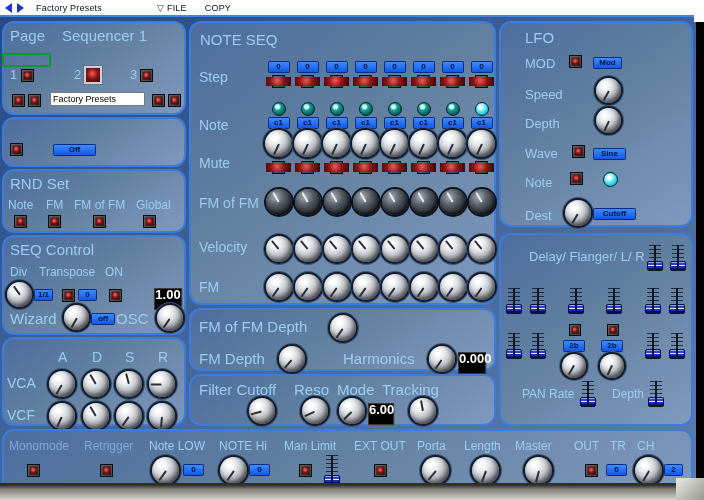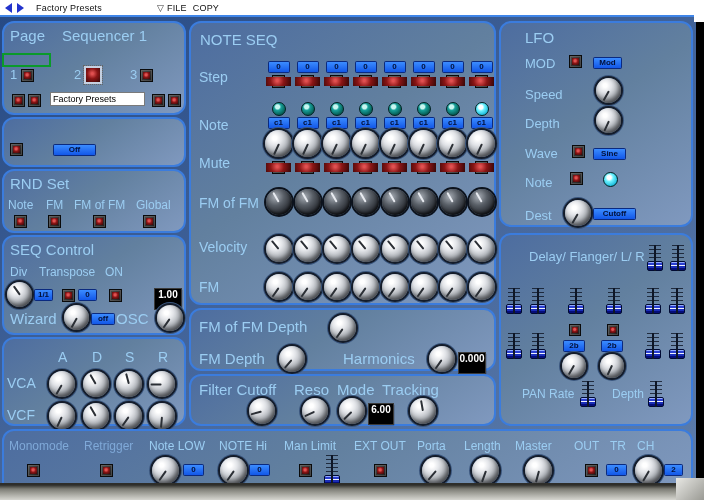--- a/index.html
+++ b/index.html
@@ -17,21 +17,21 @@
   .rnotch{position:absolute;left:694px;top:0;width:10px;height:22px;background:#fff;}
   .bstrip{position:absolute;left:0;top:483px;width:704px;height:17px;background:linear-gradient(#2e2e2a 0 2px,#7d7d75 35%,#b5b5ae 75%,#d6d6d0);}
   .bgrip{position:absolute;left:676px;top:478px;width:28px;height:22px;background:linear-gradient(135deg,#e8e8e4,#9a9a94);}
   .panel{position:absolute;background:linear-gradient(145deg,#4d6da0 0%,#62809f 45%,#8099bf 100%);border:2px solid #3b7cdd;border-radius:12px;box-sizing:border-box;}
   
   .lbl{position:absolute;color:#9bcdf2;white-space:nowrap;}
   .h15{font-size:15px;} .h14{font-size:14px;} .h13{font-size:13px;} .h12{font-size:12px;}
   .dim{color:#7fa9d8;}
   
   .disp{position:absolute;background:linear-gradient(#3b8cff,#1257e8);color:#00103a;font-weight:bold;font-size:8px;line-height:10px;text-align:center;height:10px;border-radius:1px;box-shadow:0 0 0 1px #0a2a80;}
-  .bdisp{position:absolute;background:#000;color:#fff;font-weight:bold;font-size:10px;line-height:12px;text-align:center;height:20px;box-shadow:0 0 0 1px #3a3a3a,1px 1px 1px #00112a;}
+  .bdisp{position:absolute;background:#000;color:#fff;font-weight:bold;font-size:13px;line-height:12px;text-align:center;height:20px;box-shadow:0 0 0 1px #3a3a3a,1px 1px 1px #00112a;}
   .tinput{position:absolute;background:#fff;border:1px solid #7a7a7a;font-family:"Liberation Sans",sans-serif;font-size:9px;color:#000;padding:0 2px;box-sizing:border-box;}
   .rbtn{position:absolute;width:13px;height:13px;background:linear-gradient(135deg,#4e4e4e,#1b1b1b);border:1px solid #0a0a0a;box-shadow:inset 0 0 0 1px rgba(140,140,140,.35);box-sizing:border-box;}
   .rbtn::after{content:"";position:absolute;left:2px;top:2px;right:2px;bottom:2px;background:radial-gradient(circle at 45% 40%,#e05050 0 1px,#8a1515 45%,#3c0808 95%);}
   .rbtn.small{width:12px;height:12px;}
   .selbox{position:absolute;width:18px;height:18px;background:#c6d0e0;outline:1px dotted #666;display:flex;align-items:center;justify-content:center;}
   .selbox .rbtn{position:static;}
   .led{position:absolute;width:12px;height:12px;border-radius:50%;border:1px solid #022;background:radial-gradient(circle at 38% 32%,#c8f6f0 0 2px,#18a09a 32%,#07625a 70%,#03403c);}
   .led.on{background:radial-gradient(circle at 40% 35%,#ffffff 0 2px,#6ef2ff 35%,#19b9da 75%,#0a87a8);}
   .grect{position:absolute;border:2px solid #0a9a2a;}
   .knob{position:absolute;border-radius:50%;background:radial-gradient(circle at 36% 30%,#ffffff 0 8%,#e3e5e9 28%,#aeb2b8 56%,#7a7e86 82%,#585c64);box-shadow:0 0 0 2px #141c2a,0 0 0 3px #3a567e,inset -2px -3px 4px rgba(0,0,0,.45);}
@@ -57,21 +57,21 @@
 <body>
 
 <div class="screen">
 
   <div class="topbar">
     <div class="arrow left"></div>
     <div class="arrow right"></div>
     <span class="tb-text">Factory Presets</span>
     <span class="tb-tri">▽</span>
     <span class="tb-text" style="margin-left:3px">FILE</span>
-    <span class="tb-text" style="margin-left:6px">COPY</span>
+    <span class="tb-text" style="margin-left:18px">COPY</span>
   </div>
 
   <div class="main">
 
     <div class="panel" style="left:2px;top:4px;width:184px;height:94px;">
       <span class="lbl h15" style="left:6px;top:4px">Page</span>
       <span class="lbl h15" style="left:58px;top:4px">Sequencer 1</span>
       <div class="grect" style="left:-2px;top:30px;width:45px;height:10px;"></div>
       <span class="lbl h13" style="left:6px;top:44px">1</span>
       <div class="rbtn" style="left:17px;top:46px"></div>

